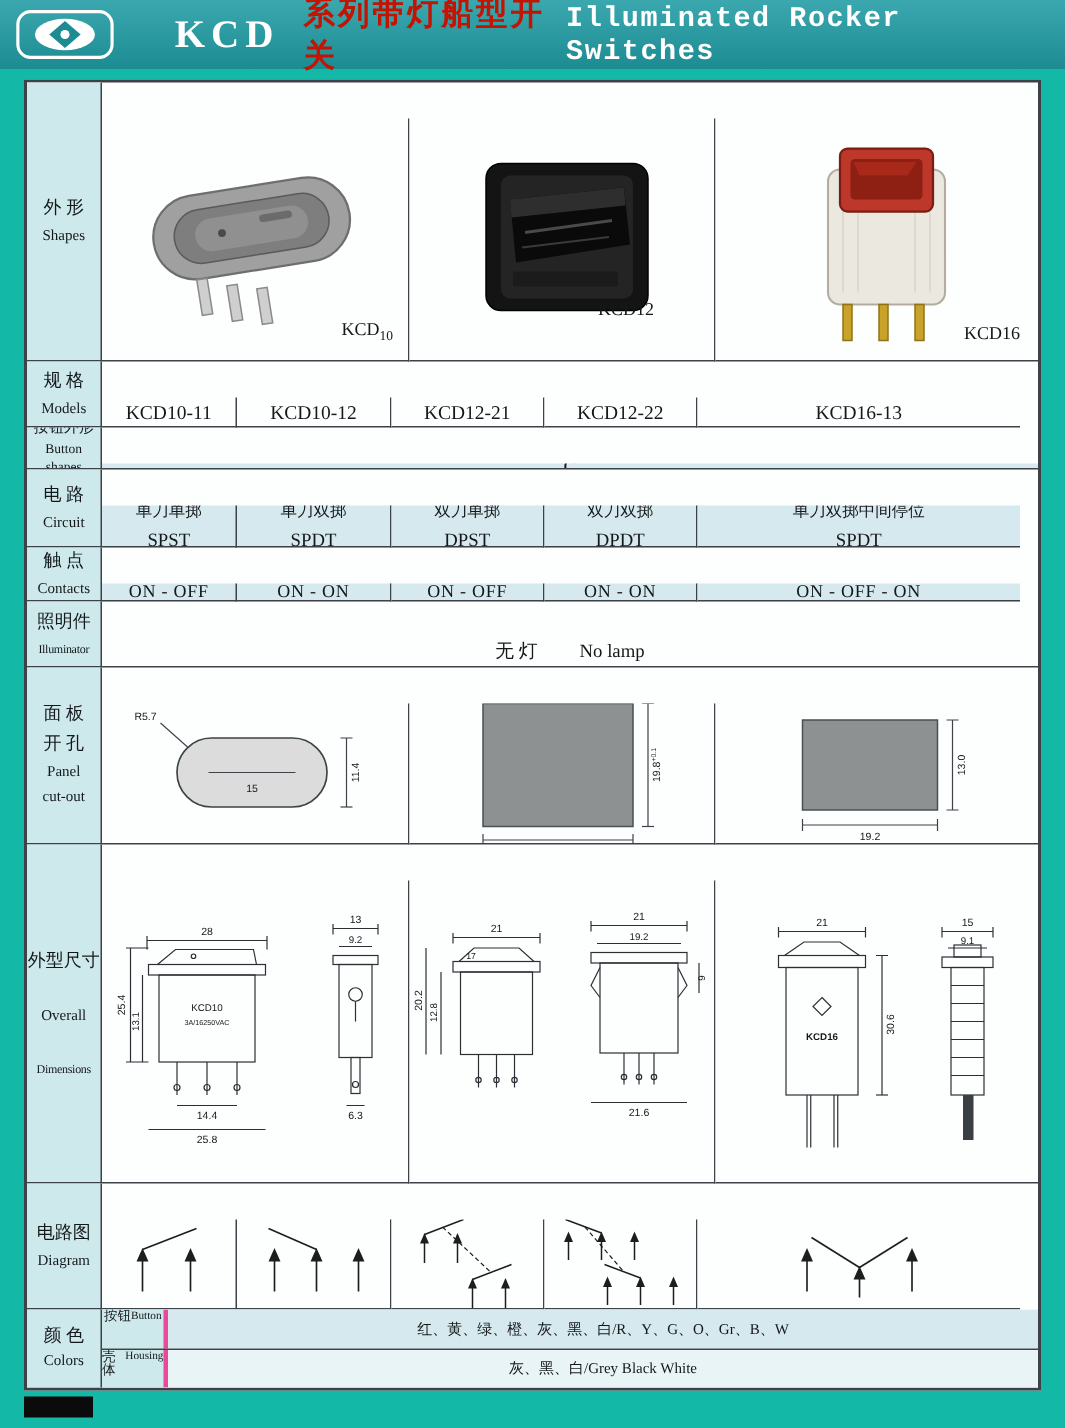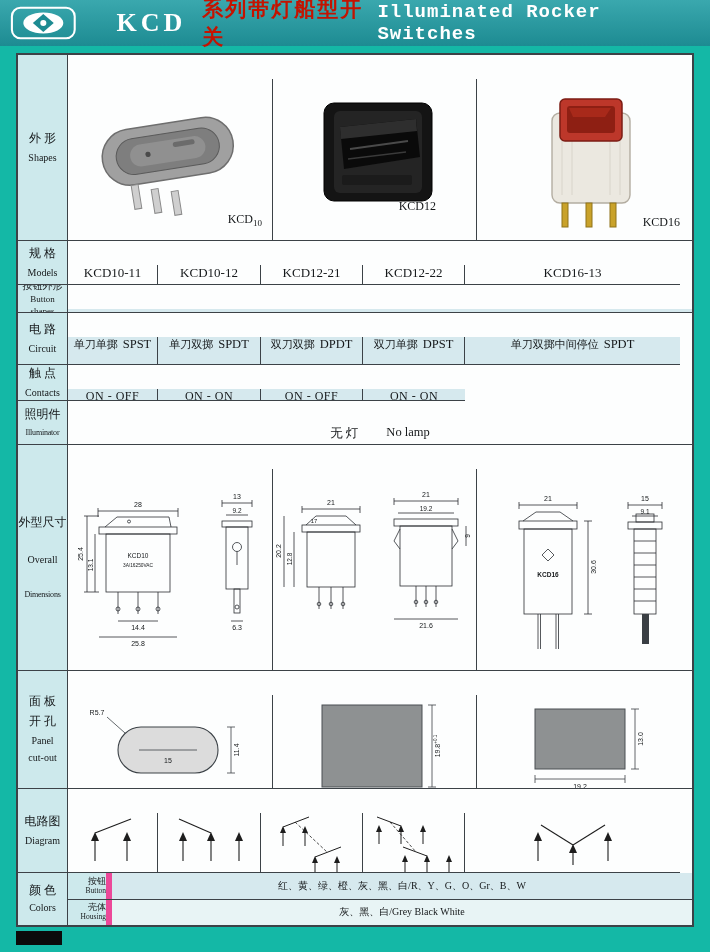--- a/index.html
+++ b/index.html
@@ -24,38 +24,38 @@
   .row:last-child .c { border-bottom:0; }
 
   .w1{width:90px}.w2{width:103px}.w3{width:102px}.w4{width:102px}.w5{width:215px}
   .s12{width:205px}.s34{width:204px}.full{width:624px}
 
   .lab { width:50px; background:#cde9ec; display:flex; flex-direction:column; align-items:center;
          justify-content:center; gap:6px; text-align:center; font-size:12px; line-height:1.15; }
   .lab .en { font-size:10px; }
   .lab .en-sm { font-size:8px; letter-spacing:-0.2px; }
 
-  .vc { display:flex; align-items:flex-start; justify-content:center; font-size:13px;margin-top:24px; }
+  .vc { display:flex; align-items:center; justify-content:center; font-size:13px;margin-top:24px; }
   .tint { background:#d6e9ee; }
-  .circ { flex-direction:row; gap:5px; }
+  .circ { flex-direction:column; gap:5px; }
   .circ .cn { font-size:11px; }
   .circ .en { font-size:12.5px; }
   .contact { font-size:12px; letter-spacing:0.5px; }
 
   .plabel { position:absolute; font-size:12px; }
   .plabel sub { font-size:9px; }
 
   svg text { font-family:"Liberation Sans",sans-serif; fill:#15181a; }
   .draw { stroke:#2b2f33; stroke-width:0.8; fill:none; }
 
   .colors-wrap { display:flex; flex-direction:column; padding:0; }
   .crow { display:flex; flex:1; }
   .crow + .crow { border-top:1px solid #3c4247; }
-  .cpart { width:44px; border-right:6px solid #ec4899; background:#cde9ec; display:flex; flex-direction:column;
-           align-items:flex-end; justify-content:center; font-size:9px; line-height:1.1; }
+  .cpart { width:44px; border-right:3px solid #ec4899; background:#cde9ec; display:flex; 
+           align-items:flex-start; justify-content:center; font-size:9px; line-height:1.1; }
   .cpart .en { font-size:7.5px; }
   .cval { flex:1; display:flex; align-items:center; justify-content:center; font-size:10px; background:#d6e9ee;text-align:right; }
   .crow:last-child .cval { background:#e8f4f5; }
 
   .corner-mark { position:absolute; left:16px; top:931px; width:46px; height:14px; background:#0b0b0b; z-index:5; }
 </style>
 </head>
 <body>
 
 <div class="page">
@@ -155,53 +155,102 @@
         <div class="en">Circuit</div>
       </div>
       <div class="c w1 vc circ tint">
         <div class="cn">单刀单掷</div>
         <div class="en">SPST</div>
       </div>
       <div class="c w2 vc circ tint">
         <div class="cn">单刀双掷</div>
         <div class="en">SPDT</div>
       </div>
+      <div class="c w3 vc circ tint">
+        <div class="cn">双刀单掷</div>
+        <div class="en">DPST</div>
+      </div>
       <div class="c w4 vc circ tint">
         <div class="cn">双刀双掷</div>
         <div class="en">DPDT</div>
-      </div>
-      <div class="c w3 vc circ tint">
-        <div class="cn">双刀单掷</div>
-        <div class="en">DPST</div>
       </div>
       <div class="c w5 vc circ tint">
         <div class="cn">单刀双掷中间停位</div>
         <div class="en">SPDT</div>
       </div>
     </div>
 
     <div class="row" style="height:36px">
       <div class="c lab">
         <div>触 点</div>
         <div class="en">Contacts</div>
       </div>
       <div class="c w1 vc contact tint">ON - OFF</div>
       <div class="c w2 vc contact tint">ON - ON</div>
       <div class="c w3 vc contact tint">ON - OFF</div>
       <div class="c w4 vc contact tint">ON - ON</div>
+      <div class="c w5 vc contact tint">ON - OFF - ON</div>
     </div>
 
     <div class="row" style="height:44px">
       <div class="c lab">
         <div>照明件</div>
         <div class="en en-sm">Illuminator</div>
       </div>
       <div class="c full vc" style="gap:28px; font-size:12.5px">
         <span>无  灯</span>
         <span>No lamp</span>
+      </div>
+    </div>
+
+    <div class="row" style="height:118px">
+      <div class="c lab" style="gap:6px">
+        <div>面 板</div>
+        <div>开 孔</div>
+        <div class="en">Panel</div>
+        <div class="en">cut-out</div>
+      </div>
+      <div class="c s12 vc">
+        <svg width="195" height="112" viewBox="0 0 195 112">
+          <rect x="45" y="32" width="100" height="46" rx="23" fill="#dcdcdc" stroke="#3c4247" stroke-width="1.1"></rect>
+          <line x1="34" y1="22" x2="52" y2="38" stroke="#3c4247" stroke-width="0.8"></line>
+          <text x="24" y="20" text-anchor="middle" font-size="7">R5.7</text>
+          <line x1="66" y1="55" x2="124" y2="55" stroke="#3c4247" stroke-width="0.8"></line>
+          <text x="95" y="68" text-anchor="middle" font-size="7">15</text>
+          <line x1="158" y1="32" x2="158" y2="78" stroke="#3c4247" stroke-width="0.8"></line>
+          <line x1="154" y1="32" x2="162" y2="32" stroke="#3c4247" stroke-width="0.8"></line>
+          <line x1="154" y1="78" x2="162" y2="78" stroke="#3c4247" stroke-width="0.8"></line>
+          <text transform="rotate(-90 166 55)" x="166" y="55" text-anchor="middle" font-size="7">11.4</text>
+        </svg>
+      </div>
+      <div class="c s34 vc">
+        <svg width="150" height="114" viewBox="0 0 150 114">
+          <rect x="22" y="10" width="100" height="82" fill="#8e9192" stroke="#4a4f53"></rect>
+          <line x1="22" y1="101" x2="122" y2="101" stroke="#3c4247" stroke-width="0.8"></line>
+          <line x1="22" y1="97" x2="22" y2="105" stroke="#3c4247" stroke-width="0.8"></line>
+          <line x1="122" y1="97" x2="122" y2="105" stroke="#3c4247" stroke-width="0.8"></line>
+          <text x="66" y="111" text-anchor="middle" font-size="7"><tspan>22</tspan><tspan dy="-3" font-size="4.6">+0.1</tspan></text>
+          <line x1="132" y1="10" x2="132" y2="92" stroke="#3c4247" stroke-width="0.8"></line>
+          <line x1="128" y1="10" x2="136" y2="10" stroke="#3c4247" stroke-width="0.8"></line>
+          <line x1="128" y1="92" x2="136" y2="92" stroke="#3c4247" stroke-width="0.8"></line>
+          <text transform="rotate(-90 140 51)" x="140" y="51" text-anchor="middle" font-size="7"><tspan>19.8</tspan><tspan dy="-3" font-size="4.6">+0.1</tspan></text>
+        </svg>
+      </div>
+      <div class="c w5 vc">
+        <svg width="140" height="100" viewBox="0 0 140 100">
+          <rect x="20" y="14" width="90" height="60" fill="#8e9192" stroke="#4a4f53"></rect>
+          <line x1="20" y1="84" x2="110" y2="84" stroke="#3c4247" stroke-width="0.8"></line>
+          <line x1="20" y1="80" x2="20" y2="88" stroke="#3c4247" stroke-width="0.8"></line>
+          <line x1="110" y1="80" x2="110" y2="88" stroke="#3c4247" stroke-width="0.8"></line>
+          <text x="65" y="94" text-anchor="middle" font-size="7">19.2</text>
+          <line x1="120" y1="14" x2="120" y2="74" stroke="#3c4247" stroke-width="0.8"></line>
+          <line x1="116" y1="14" x2="124" y2="14" stroke="#3c4247" stroke-width="0.8"></line>
+          <line x1="116" y1="74" x2="124" y2="74" stroke="#3c4247" stroke-width="0.8"></line>
+          <text transform="rotate(-90 128 44)" x="128" y="44" text-anchor="middle" font-size="7">13.0</text>
+        </svg>
       </div>
     </div>
 
     <div class="row" style="height:226px">
       <div class="c lab" style="gap:24px">
         <div>外型尺寸</div>
         <div class="en">Overall</div>
         <div class="en en-sm">Dimensions</div>
       </div>
 
@@ -343,68 +392,20 @@
               <line x1="20" y1="120" x2="42" y2="120"></line>
               <line x1="20" y1="132" x2="42" y2="132"></line>
           </g>
           <rect x="28" y="145" width="7" height="30" fill="#3a3f44"></rect>
           <text x="31" y="32" text-anchor="middle" font-size="7">15</text>
           <text x="31" y="44.5" text-anchor="middle" font-size="6.5">9.1</text>
         </svg>
       </div>
     </div>
 
-    <div class="row" style="height:118px">
-      <div class="c lab" style="gap:6px">
-        <div>面 板</div>
-        <div>开 孔</div>
-        <div class="en">Panel</div>
-        <div class="en">cut-out</div>
-      </div>
-      <div class="c s12 vc">
-        <svg width="195" height="112" viewBox="0 0 195 112">
-          <rect x="45" y="32" width="100" height="46" rx="23" fill="#dcdcdc" stroke="#3c4247" stroke-width="1.1"></rect>
-          <line x1="34" y1="22" x2="52" y2="38" stroke="#3c4247" stroke-width="0.8"></line>
-          <text x="24" y="20" text-anchor="middle" font-size="7">R5.7</text>
-          <line x1="66" y1="55" x2="124" y2="55" stroke="#3c4247" stroke-width="0.8"></line>
-          <text x="95" y="68" text-anchor="middle" font-size="7">15</text>
-          <line x1="158" y1="32" x2="158" y2="78" stroke="#3c4247" stroke-width="0.8"></line>
-          <line x1="154" y1="32" x2="162" y2="32" stroke="#3c4247" stroke-width="0.8"></line>
-          <line x1="154" y1="78" x2="162" y2="78" stroke="#3c4247" stroke-width="0.8"></line>
-          <text transform="rotate(-90 166 55)" x="166" y="55" text-anchor="middle" font-size="7">11.4</text>
-        </svg>
-      </div>
-      <div class="c s34 vc">
-        <svg width="150" height="114" viewBox="0 0 150 114">
-          <rect x="22" y="10" width="100" height="82" fill="#8e9192" stroke="#4a4f53"></rect>
-          <line x1="22" y1="101" x2="122" y2="101" stroke="#3c4247" stroke-width="0.8"></line>
-          <line x1="22" y1="97" x2="22" y2="105" stroke="#3c4247" stroke-width="0.8"></line>
-          <line x1="122" y1="97" x2="122" y2="105" stroke="#3c4247" stroke-width="0.8"></line>
-          <text x="66" y="111" text-anchor="middle" font-size="7"><tspan>22</tspan><tspan dy="-3" font-size="4.6">+0.1</tspan></text>
-          <line x1="132" y1="10" x2="132" y2="92" stroke="#3c4247" stroke-width="0.8"></line>
-          <line x1="128" y1="10" x2="136" y2="10" stroke="#3c4247" stroke-width="0.8"></line>
-          <line x1="128" y1="92" x2="136" y2="92" stroke="#3c4247" stroke-width="0.8"></line>
-          <text transform="rotate(-90 140 51)" x="140" y="51" text-anchor="middle" font-size="7"><tspan>19.8</tspan><tspan dy="-3" font-size="4.6">+0.1</tspan></text>
-        </svg>
-      </div>
-      <div class="c w5 vc">
-        <svg width="140" height="100" viewBox="0 0 140 100">
-          <rect x="20" y="14" width="90" height="60" fill="#8e9192" stroke="#4a4f53"></rect>
-          <line x1="20" y1="84" x2="110" y2="84" stroke="#3c4247" stroke-width="0.8"></line>
-          <line x1="20" y1="80" x2="20" y2="88" stroke="#3c4247" stroke-width="0.8"></line>
-          <line x1="110" y1="80" x2="110" y2="88" stroke="#3c4247" stroke-width="0.8"></line>
-          <text x="65" y="94" text-anchor="middle" font-size="7">19.2</text>
-          <line x1="120" y1="14" x2="120" y2="74" stroke="#3c4247" stroke-width="0.8"></line>
-          <line x1="116" y1="14" x2="124" y2="14" stroke="#3c4247" stroke-width="0.8"></line>
-          <line x1="116" y1="74" x2="124" y2="74" stroke="#3c4247" stroke-width="0.8"></line>
-          <text transform="rotate(-90 128 44)" x="128" y="44" text-anchor="middle" font-size="7">13.0</text>
-        </svg>
-      </div>
-    </div>
-
     <div class="row" style="height:84px">
       <div class="c lab">
         <div>电路图</div>
         <div class="en">Diagram</div>
       </div>
       <div class="c w1 vc">
         <svg width="88" height="60" viewBox="0 0 88 60">
           <g stroke="#1d1d1d" stroke-width="1.1" fill="none">
             <line x1="26" y1="20" x2="62" y2="6"></line>
             <line x1="26" y1="27" x2="26" y2="48"></line>

